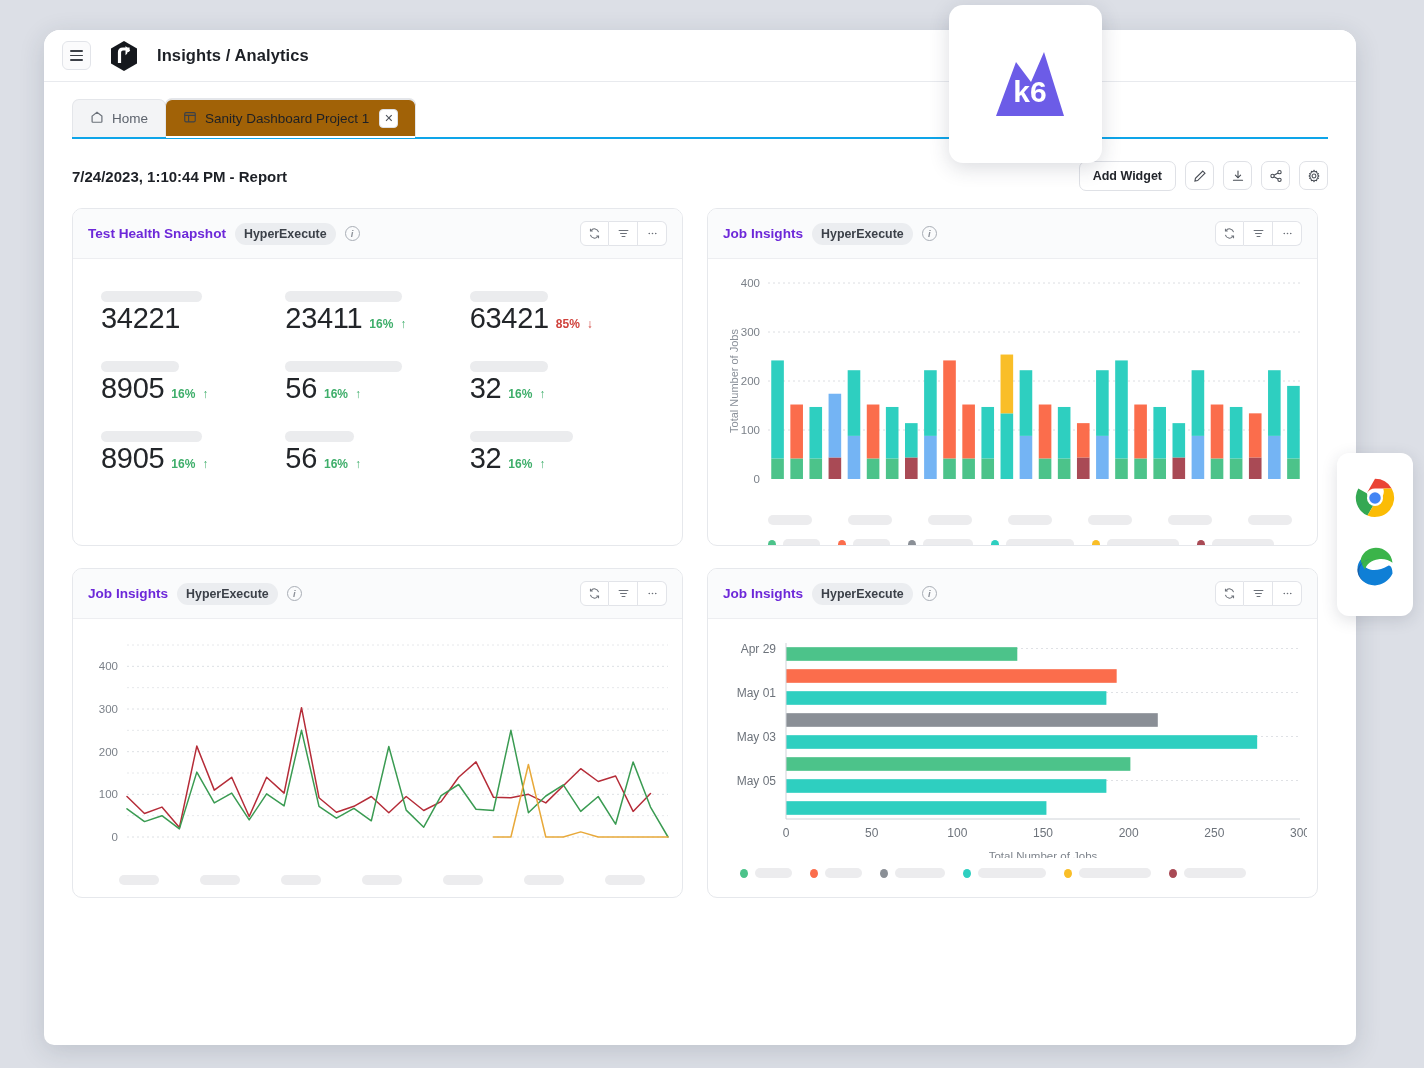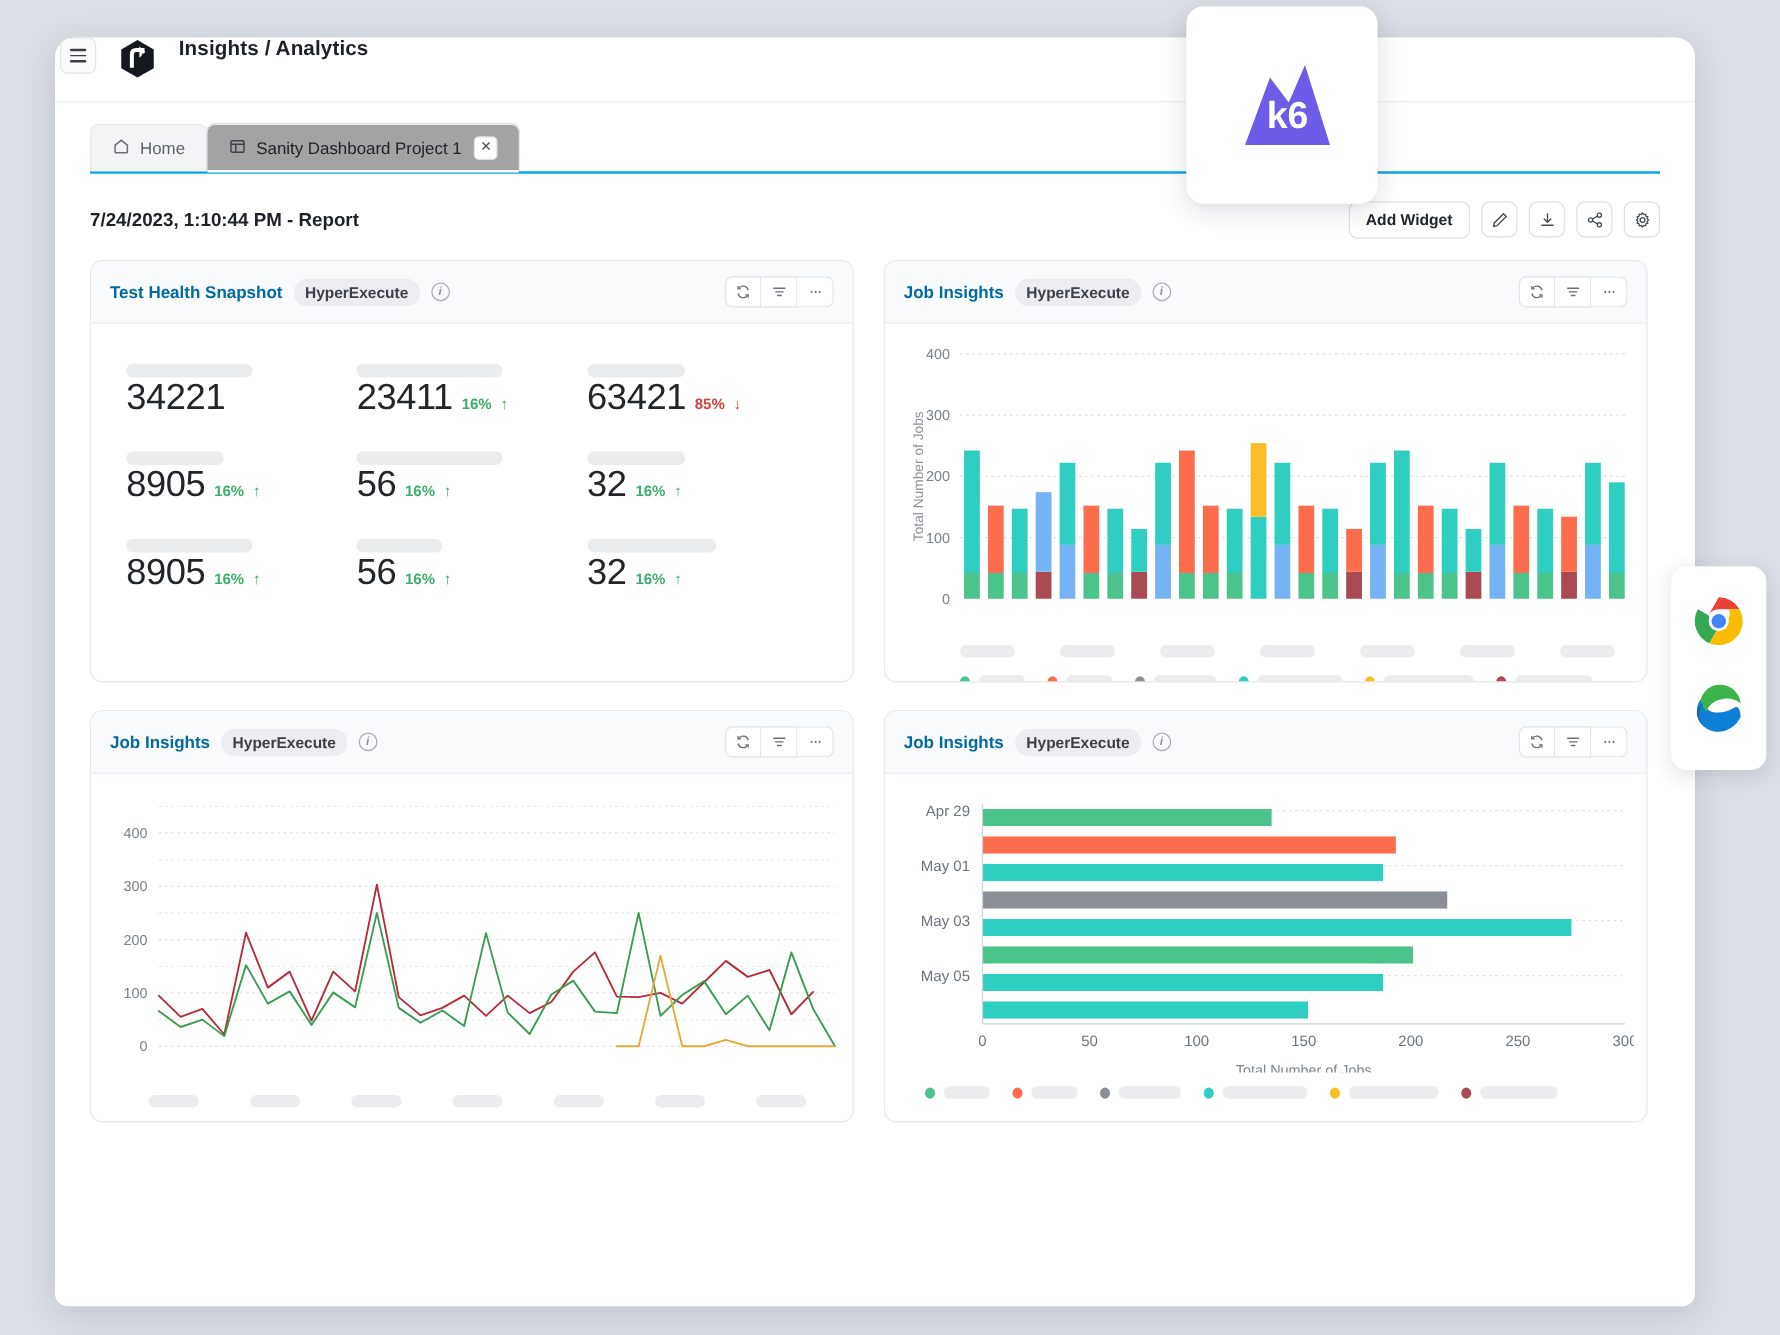--- a/index.html
+++ b/index.html
@@ -18,22 +18,22 @@
     width: 1312px; height: 1015px;
     background: #ffffff;
     border-radius: 16px 16px 10px 10px;
     box-shadow: 0 6px 26px rgba(40,48,70,.16);
     overflow: hidden;
   }
 
   
   .topbar {
     height: 52px;
-    display: flex; align-items: flex-start;
-    padding: 0 4px;
+    display: flex; align-items: center;
+    padding: 0 18px;
     border-bottom: 1px solid #e8eaee;
     background: #fff;
   }
   .hamburger {
     width: 29px; height: 29px;
     border: 1px solid #e2e4e9; border-radius: 6px;
     background: #fbfbfc;
     display: flex; flex-direction: column; justify-content: center;
     align-items: center; gap: 3px;
     cursor: pointer;
@@ -58,21 +58,21 @@
     height: 38px; padding: 0 17px;
     font-size: 13.5px; color: #5d636d;
     background: #f3f4f6;
     border: 1px solid #e4e6ea;
     border-bottom: none;
     border-radius: 7px 7px 0 0;
     cursor: pointer; white-space: nowrap;
   }
   .tab + .tab { margin-left: -1px; }
   .tab.active {
-    background: #a3a3a3; color: #1d2026;
+    background: #a16207; color: #1d2026;
     position: relative; z-index: 2;
     box-shadow: 0 -1px 0 #e4e6ea;
   }
   .tab.active::after {
     content:''; position:absolute; left:0; right:0; bottom:-1px; height:2px; background:#fff;
   }
   .tab-close {
     width: 19px; height: 19px; border-radius: 4px;
     border: 1px solid #dfe1e6; background:#fff;
     display:flex; align-items:center; justify-content:center;
@@ -113,21 +113,21 @@
     border-radius: 10px;
     overflow: hidden;
   }
   .card-head {
     height: 50px;
     display:flex; align-items:center;
     padding: 0 15px;
     background:#fafbfc;
     border-bottom:1px solid #edeef1;
   }
-  .card-title { font-size: 13.6px; font-weight:700; color:#0369a1; }
+  .card-title { font-size: 13.6px; font-weight:700; color:#6d28d9; }
   .chip {
     margin-left: 9px; padding: 4px 9px;
     background:#ebedf0; border-radius: 13px;
     font-size: 12.4px; font-weight:700; color:#3c4149;
   }
   .info-icon {
     margin-left: 9px; width: 15px; height: 15px;
     border: 1.3px solid #a9aeb6; border-radius: 50%;
     display:flex; align-items:center; justify-content:center;
     font-size: 9.5px; color:#8d929a; font-style: italic; font-weight:700;

